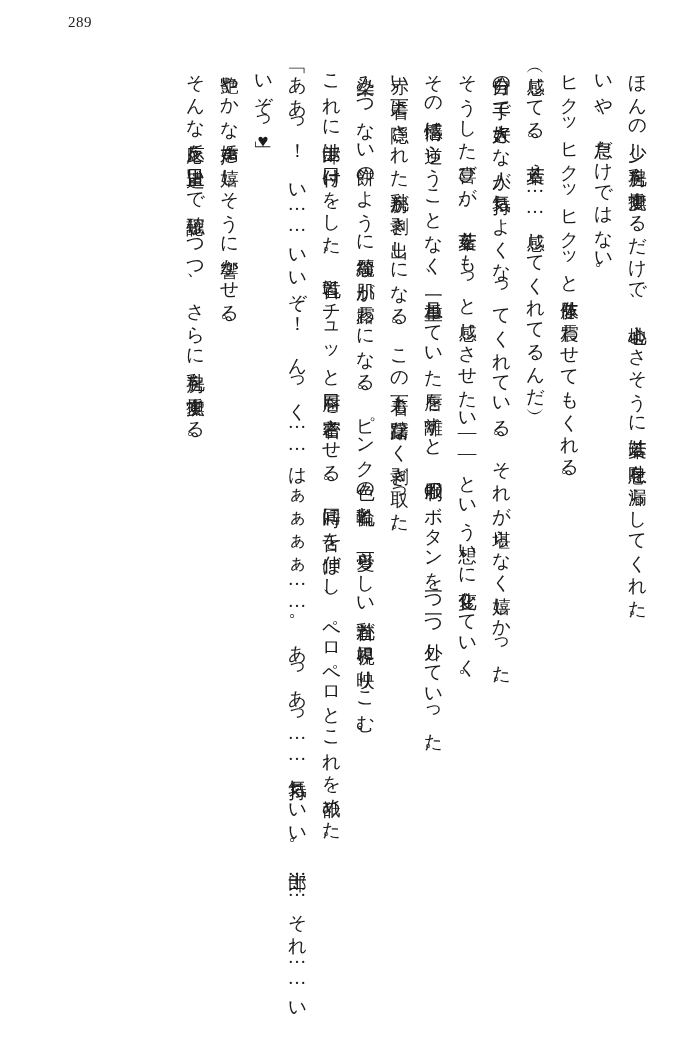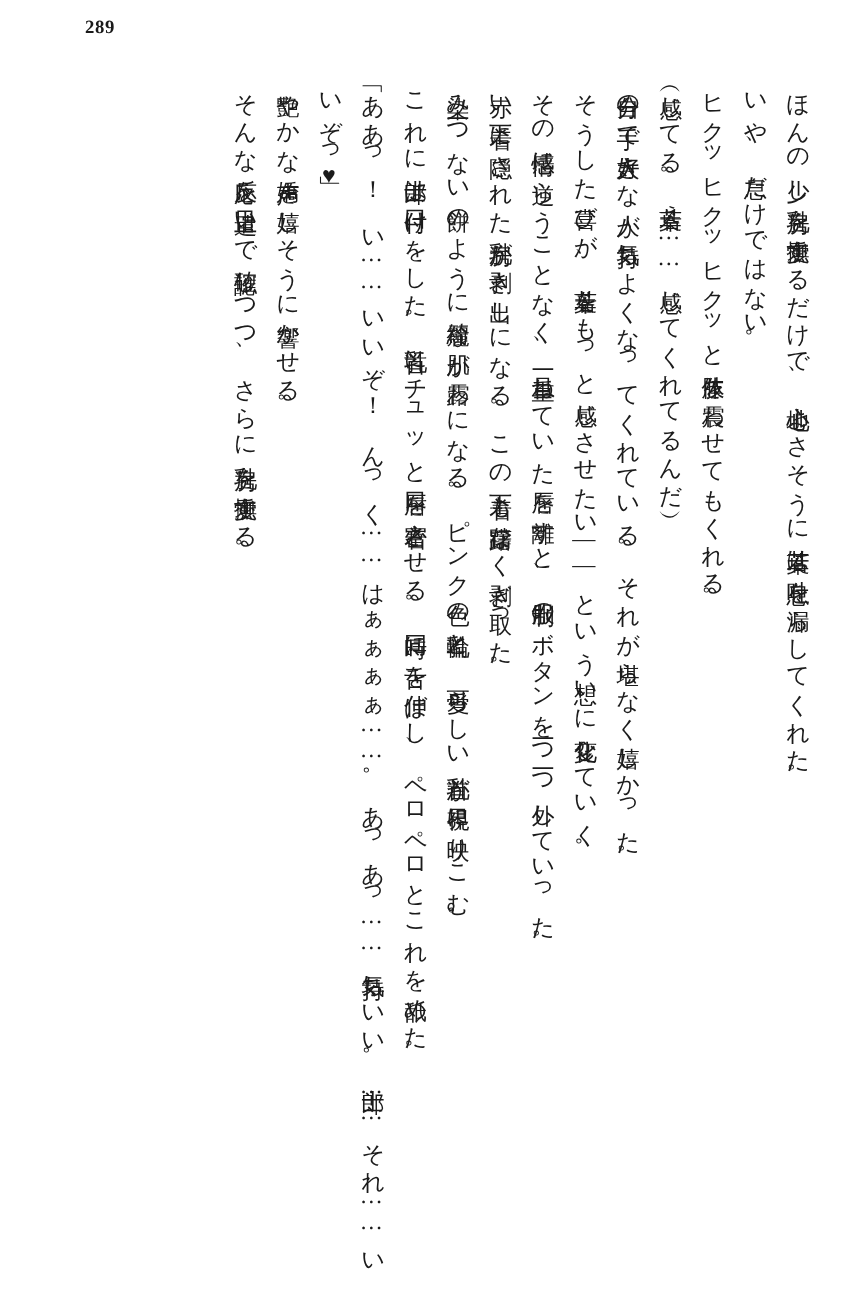--- a/index.html
+++ b/index.html
@@ -16,21 +16,20 @@
     font-family: "Liberation Serif", "DejaVu Serif", serif;
   }
   .page-number {
     position: absolute;
     top: 14px;
     left: 68px;
     font-size: 15px;
     color: #1a1a1a;
     letter-spacing: 0.5px;
     font-family: "Liberation Serif", "DejaVu Serif", serif;
-    font-weight: bold;
   }
   .body-text {
     position: absolute;
     top: 62px;
     left: 40px;
     width: 614px;
     height: 950px;
     writing-mode: vertical-rl;
     text-orientation: upright;
     direction: ltr;

